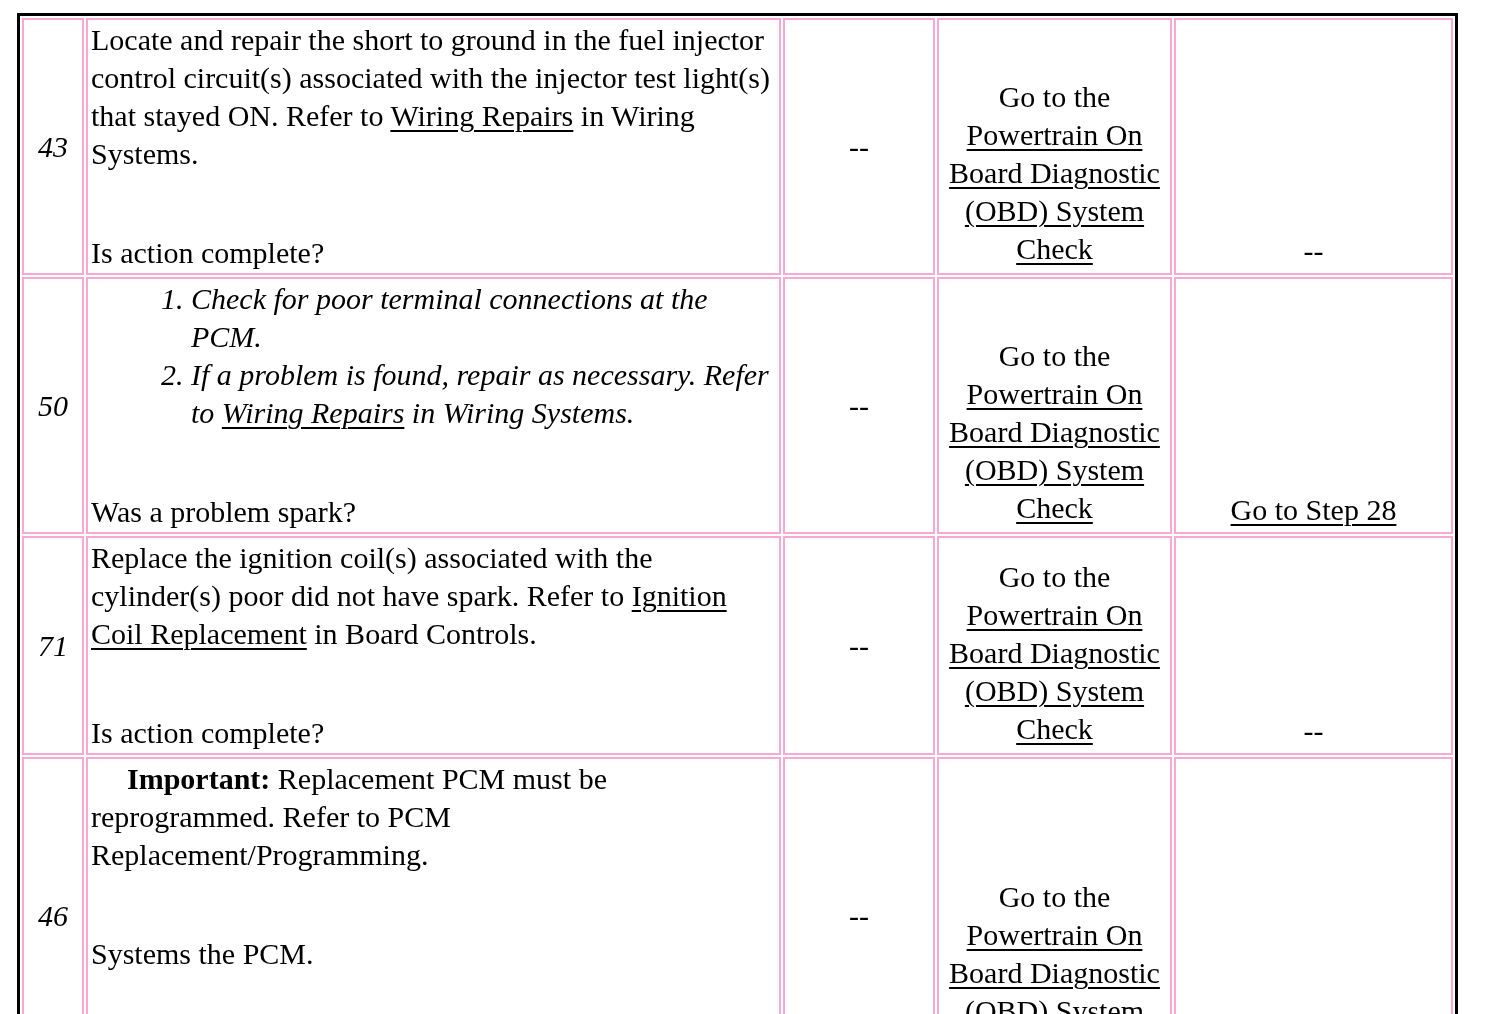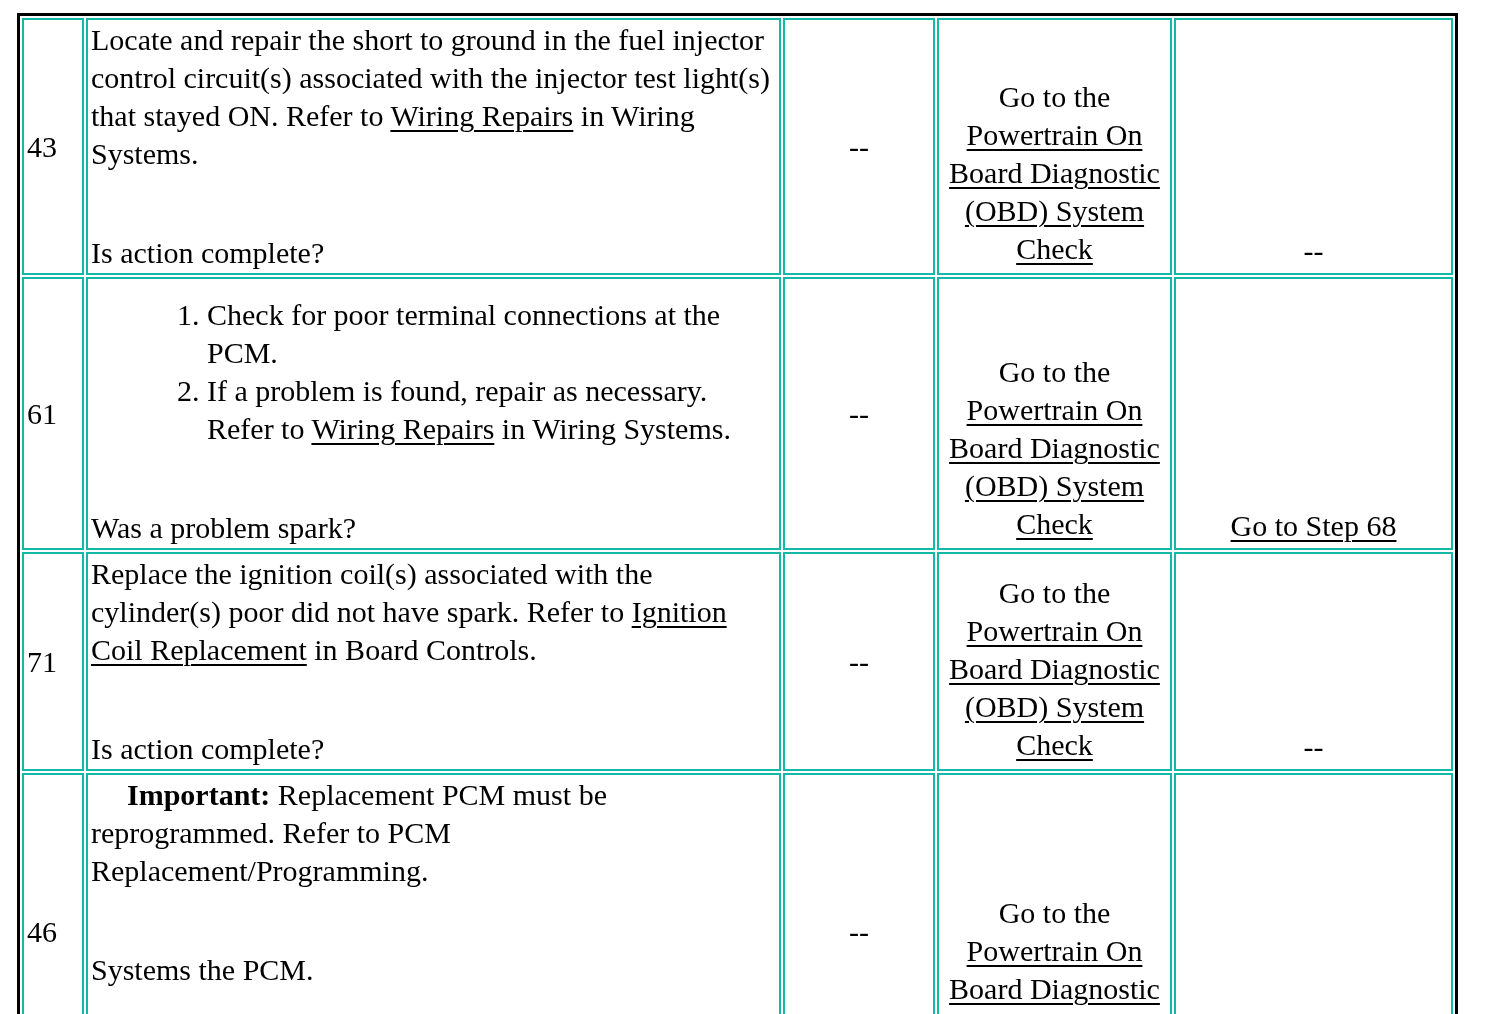--- a/index.html
+++ b/index.html
@@ -14,37 +14,37 @@
     line-height: 38px;
   }
   table.diag {
     border-collapse: separate;
     border-spacing: 2px;
     border: 3px solid #000000;
     width: 1441px;
     table-layout: fixed;
   }
   td {
-    border: 2px solid #14b8a6;
+    border: 2px solid #f9a8d4;
     padding: 1px 3px;
     vertical-align: middle;
     overflow: hidden;
   }
   .r43 td { height: 238px; }
   .r44 td { height: 232px; }
   .r45 td { height: 199px; }
   .r46 td { height: 272px; }
-  .c-step  { text-align: left; }
+  .c-step  { text-align: center; font-style: italic; }
   .c-action{ text-align: left; }
   .c-value { text-align: center; }
   .c-yes   { text-align: center; vertical-align: bottom; padding-bottom: 5px; }
   .c-no    { text-align: center; vertical-align: bottom; padding-bottom: 3px; }
   p { margin: 0; }
   .spaced { margin-top: 61px; }
-  ol { margin: 16px; padding-left: 100px; }
+  ol { margin: 0; padding-left: 100px; font-style: italic; }
   li { margin: 0; }
   .link {
     color: #000000;
     text-decoration: underline;
     text-decoration-thickness: 2px;
     text-underline-offset: 4px;
     cursor: pointer;
   }
   b { font-weight: bold; margin-left: 36px; }
 </style>
@@ -66,31 +66,31 @@
     <td class="c-action">
       <p><span>Locate and repair the short to ground in the fuel injector control circuit(s) associated with the injector test light(s) that stayed ON. Refer to </span><span class="link">Wiring Repairs</span><span> in Wiring Systems.</span></p>
       <p class="spaced">Is action complete?</p>
     </td>
     <td class="c-value">--</td>
     <td class="c-yes"><span>Go to the </span><span class="link">Powertrain On Board Diagnostic (OBD) System Check</span></td>
     <td class="c-no">--</td>
   </tr>
 
   <tr class="r44">
-    <td class="c-step">61</td>
+    <td class="c-step">50</td>
     <td class="c-action">
       <ol>
         <li><span>Check for poor terminal connections at the PCM.</span></li>
         <li><span>If a problem is found, repair as necessary. Refer to </span><span class="link">Wiring Repairs</span><span> in Wiring Systems.</span></li>
       </ol>
       <p class="spaced">Was a problem spark?</p>
     </td>
     <td class="c-value">--</td>
     <td class="c-yes"><span>Go to the </span><span class="link">Powertrain On Board Diagnostic (OBD) System Check</span></td>
-    <td class="c-no"><span class="link">Go to Step 68</span></td>
+    <td class="c-no"><span class="link">Go to Step 28</span></td>
   </tr>
 
   <tr class="r45">
     <td class="c-step">71</td>
     <td class="c-action">
       <p><span>Replace the ignition coil(s) associated with the cylinder(s) poor did not have spark. Refer to </span><span class="link">Ignition Coil Replacement</span><span> in Board Controls.</span></p>
       <p class="spaced">Is action complete?</p>
     </td>
     <td class="c-value">--</td>
     <td class="c-yes"><span>Go to the </span><span class="link">Powertrain On Board Diagnostic (OBD) System Check</span></td>

